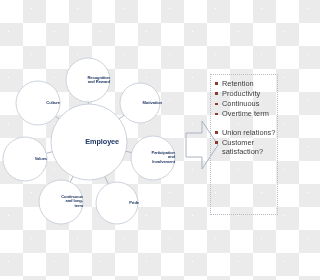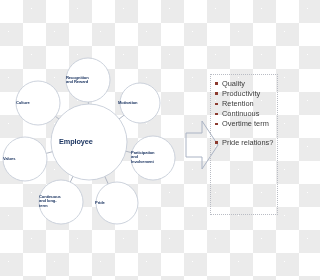--- a/index.html
+++ b/index.html
@@ -25,21 +25,21 @@
   }
   #diagram-svg {
     position: absolute;
     left: 0;
     top: 0;
     width: 280px;
     height: 280px;
   }
   .node-label {
     position: absolute;
-    text-align: left;
+    text-align: right;
     color: #1f3864;
     font-weight: bold;
     line-height: 1.08;
     letter-spacing: -0.1px;
     pointer-events: none;
     transform: translate(-50%, -50%);
   }
   .node-label.satellite {
     font-size: 4.1px;
     width: 44px;
@@ -140,22 +140,22 @@
       <div class="node-label satellite" style="left: 38px; top: 103px;">
         <div>Culture</div>
       </div>
       <div class="node-label center" style="left: 89px; top: 142px;">
         <div>Employee</div>
       </div>
     </div>
 
   <div id="outcomes-box">
     <ul id="outcomes-list">
-        <li>Quality</li>
+        <li>Retention</li>
         <li>Productivity</li>
-        <li>Retention</li>
         <li>Continuous</li>
         <li>Overtime term</li>
-        <li class="spaced">Pride relations?</li>
+        <li class="spaced">Union relations?</li>
+        <li>Customer satisfaction?</li>
       </ul>
   </div>
 
 </div>
 
 </body></html>

